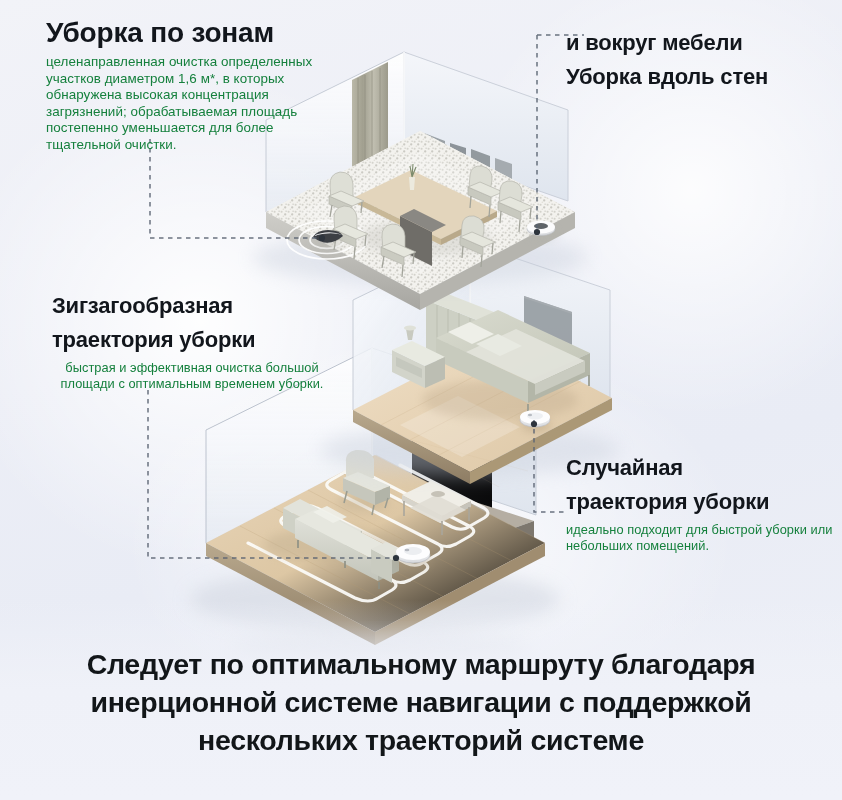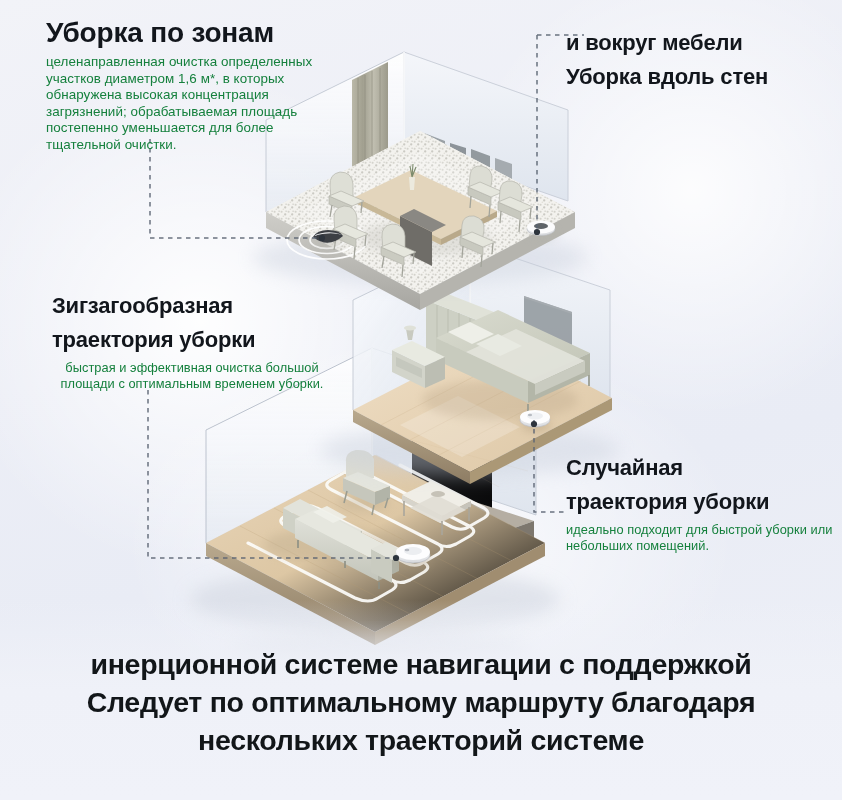--- a/index.html
+++ b/index.html
@@ -491,18 +491,18 @@
 
   <div class="tblock" id="blk-rand">
     <div class="t-head">Случайная</div>
     <div class="t-head">траектория уборки</div>
     <div class="t-body">идеально подходит для быстрой уборки или небольших помещений.</div>
   </div>
 
   <div class="bg-bottom"></div>
 
   <div id="headline">
+    <span>Следует по оптимальному маршруту благодаря</span>
     <span>инерционной системе навигации с поддержкой</span>
-    <span>Следует по оптимальному маршруту благодаря</span>
     <span>нескольких траекторий системе</span>
   </div>
 
 </div>
 
 </body></html>

